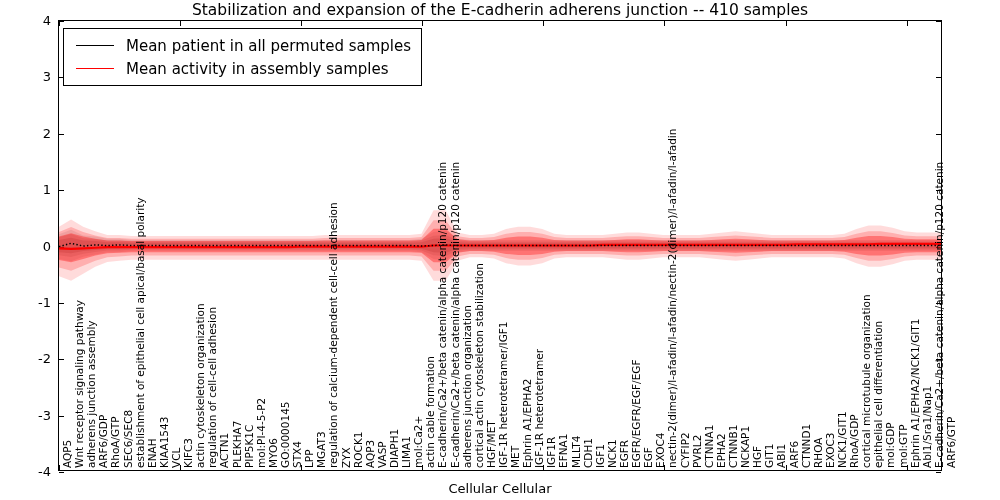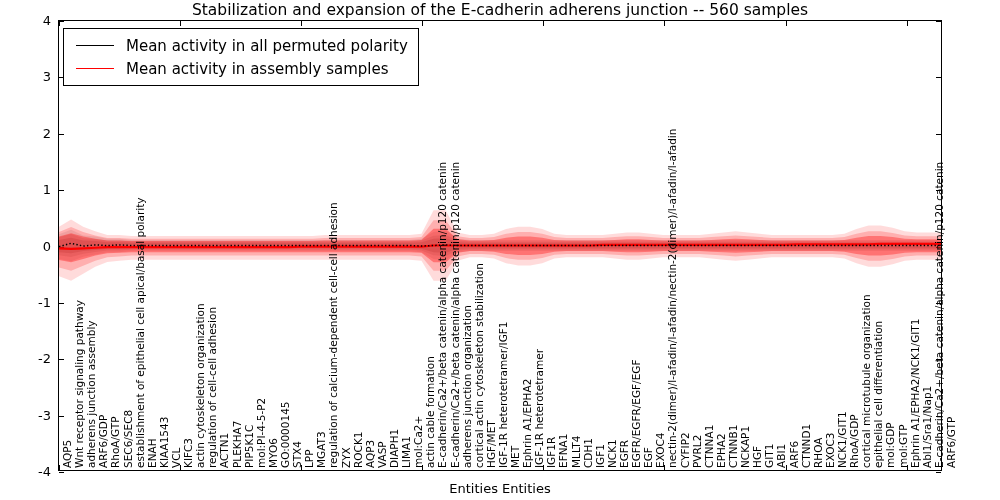--- a/index.html
+++ b/index.html
@@ -57,21 +57,21 @@
   .legend-row{display:flex;align-items:center;height:23px;}
   .legend-swatch{width:38px;height:0;border-top:1.4px solid #000;margin:0 12px 0 6px;}
   .legend-swatch.red{border-top-color:#ff0000;}
   .legend-text{font-size:15px;color:#000;white-space:nowrap;}
 </style>
 </head>
 <body>
 
 <div id="figure">
 
-  <div id="chart-title">Stabilization and expansion of the E-cadherin adherens junction -- 560 samples</div>
+  <div id="chart-title">Stabilization and expansion of the E-cadherin adherens junction -- 410 samples</div>
 
   <div id="plot-area">
     <div id="yaxis-ticks">
         <div class="ytick" style="top: 451px;">
           <span class="tmark"></span>
           <span class="tmark r"></span>
           <span class="tlab">-4</span>
         </div>
         <div class="ytick" style="top: 394.625px;">
           <span class="tmark"></span>
@@ -137,21 +137,21 @@
         <path d="M0.00,217.33 L12.11,214.06 L24.22,218.14 L36.33,218.96 L48.44,220.60 L60.55,220.60 L72.66,221.41 L84.77,221.41 L96.88,221.41 L108.99,221.41 L121.10,221.41 L133.21,221.41 L145.32,221.41 L157.42,221.41 L169.53,221.41 L181.64,221.41 L193.75,221.41 L205.86,221.41 L217.97,221.41 L230.08,221.41 L242.19,221.41 L254.30,221.41 L266.41,221.41 L278.52,221.41 L290.63,221.41 L302.74,221.41 L314.85,221.41 L326.96,221.41 L339.07,221.41 L351.18,221.41 L363.29,220.60 L375.40,215.69 L387.51,214.87 L399.62,220.60 L411.73,221.41 L423.84,221.41 L435.95,221.41 L448.05,221.41 L460.16,221.41 L472.27,221.41 L484.38,221.41 L496.49,221.41 L508.60,221.41 L520.71,221.41 L532.82,221.41 L544.93,221.41 L557.04,221.41 L569.15,221.41 L581.26,221.41 L593.37,221.41 L605.48,221.41 L617.59,221.41 L629.70,221.41 L641.81,221.41 L653.92,221.41 L666.03,221.41 L678.14,221.41 L690.25,221.41 L702.36,221.41 L714.47,221.41 L726.58,221.41 L738.68,221.41 L750.79,221.41 L762.90,221.41 L775.01,221.41 L787.12,221.41 L799.23,221.41 L811.34,221.41 L823.45,221.41 L835.56,221.41 L847.67,221.41 L859.78,221.41 L871.89,221.41 L884.00,221.41 L884.00,229.59 L871.89,229.59 L859.78,229.59 L847.67,229.59 L835.56,229.59 L823.45,229.59 L811.34,229.59 L799.23,229.59 L787.12,229.59 L775.01,229.59 L762.90,229.59 L750.79,229.59 L738.68,229.59 L726.58,229.59 L714.47,229.59 L702.36,229.59 L690.25,229.59 L678.14,229.59 L666.03,229.59 L653.92,229.59 L641.81,229.59 L629.70,229.59 L617.59,229.59 L605.48,229.59 L593.37,229.59 L581.26,229.59 L569.15,229.59 L557.04,229.59 L544.93,229.59 L532.82,229.59 L520.71,229.59 L508.60,229.59 L496.49,229.59 L484.38,229.59 L472.27,229.59 L460.16,229.59 L448.05,229.59 L435.95,229.59 L423.84,229.59 L411.73,229.59 L399.62,230.40 L387.51,236.13 L375.40,235.31 L363.29,230.40 L351.18,229.59 L339.07,229.59 L326.96,229.59 L314.85,229.59 L302.74,229.59 L290.63,229.59 L278.52,229.59 L266.41,229.59 L254.30,229.59 L242.19,229.59 L230.08,229.59 L217.97,229.59 L205.86,229.59 L193.75,229.59 L181.64,229.59 L169.53,229.59 L157.42,229.59 L145.32,229.59 L133.21,229.59 L121.10,229.59 L108.99,229.59 L96.88,229.59 L84.77,229.59 L72.66,229.59 L60.55,230.40 L48.44,230.40 L36.33,232.04 L24.22,233.67 L12.11,236.94 L0.00,235.31 Z" fill="#555555" fill-opacity="0.16" stroke="none"></path>
         <path d="M0.00,219.86 L12.11,217.61 L24.22,220.43 L36.33,220.99 L48.44,222.12 L60.55,222.12 L72.66,222.68 L84.77,222.68 L96.88,222.68 L108.99,222.68 L121.10,222.68 L133.21,222.68 L145.32,222.68 L157.42,222.68 L169.53,222.68 L181.64,222.68 L193.75,222.68 L205.86,222.68 L217.97,222.68 L230.08,222.68 L242.19,222.68 L254.30,222.68 L266.41,222.68 L278.52,222.68 L290.63,222.68 L302.74,222.68 L314.85,222.68 L326.96,222.68 L339.07,222.68 L351.18,222.68 L363.29,222.12 L375.40,218.73 L387.51,218.17 L399.62,222.12 L411.73,222.68 L423.84,222.68 L435.95,222.68 L448.05,222.68 L460.16,222.68 L472.27,222.68 L484.38,222.68 L496.49,222.68 L508.60,222.68 L520.71,222.68 L532.82,222.68 L544.93,222.68 L557.04,222.68 L569.15,222.68 L581.26,222.68 L593.37,222.68 L605.48,222.68 L617.59,222.68 L629.70,222.68 L641.81,222.68 L653.92,222.68 L666.03,222.68 L678.14,222.68 L690.25,222.68 L702.36,222.68 L714.47,222.68 L726.58,222.68 L738.68,222.68 L750.79,222.68 L762.90,222.68 L775.01,222.68 L787.12,222.68 L799.23,222.68 L811.34,222.68 L823.45,222.68 L835.56,222.68 L847.67,222.68 L859.78,222.68 L871.89,222.68 L884.00,222.68 L884.00,228.32 L871.89,228.32 L859.78,228.32 L847.67,228.32 L835.56,228.32 L823.45,228.32 L811.34,228.32 L799.23,228.32 L787.12,228.32 L775.01,228.32 L762.90,228.32 L750.79,228.32 L738.68,228.32 L726.58,228.32 L714.47,228.32 L702.36,228.32 L690.25,228.32 L678.14,228.32 L666.03,228.32 L653.92,228.32 L641.81,228.32 L629.70,228.32 L617.59,228.32 L605.48,228.32 L593.37,228.32 L581.26,228.32 L569.15,228.32 L557.04,228.32 L544.93,228.32 L532.82,228.32 L520.71,228.32 L508.60,228.32 L496.49,228.32 L484.38,228.32 L472.27,228.32 L460.16,228.32 L448.05,228.32 L435.95,228.32 L423.84,228.32 L411.73,228.32 L399.62,228.88 L387.51,232.83 L375.40,232.27 L363.29,228.88 L351.18,228.32 L339.07,228.32 L326.96,228.32 L314.85,228.32 L302.74,228.32 L290.63,228.32 L278.52,228.32 L266.41,228.32 L254.30,228.32 L242.19,228.32 L230.08,228.32 L217.97,228.32 L205.86,228.32 L193.75,228.32 L181.64,228.32 L169.53,228.32 L157.42,228.32 L145.32,228.32 L133.21,228.32 L121.10,228.32 L108.99,228.32 L96.88,228.32 L84.77,228.32 L72.66,228.32 L60.55,228.88 L48.44,228.88 L36.33,230.01 L24.22,231.14 L12.11,233.39 L0.00,232.27 Z" fill="#555555" fill-opacity="0.22" stroke="none"></path>
         <path d="M0.00,206.56 L12.11,199.45 L24.22,206.56 L36.33,211.29 L48.44,214.85 L60.55,214.85 L72.66,216.03 L84.77,216.03 L96.88,216.03 L108.99,216.03 L121.10,216.03 L133.21,216.03 L145.32,216.03 L157.42,216.03 L169.53,216.03 L181.64,216.03 L193.75,216.03 L205.86,216.03 L217.97,216.03 L230.08,216.03 L242.19,216.03 L254.30,216.03 L266.41,214.85 L278.52,214.85 L290.63,214.85 L302.74,214.85 L314.85,214.85 L326.96,214.85 L339.07,214.85 L351.18,214.85 L363.29,213.66 L375.40,189.98 L387.51,189.98 L399.62,212.48 L411.73,214.85 L423.84,214.85 L435.95,213.66 L448.05,208.93 L460.16,206.56 L472.27,206.56 L484.38,208.93 L496.49,213.66 L508.60,214.85 L520.71,214.85 L532.82,214.85 L544.93,214.85 L557.04,213.66 L569.15,212.48 L581.26,212.48 L593.37,213.66 L605.48,214.85 L617.59,214.85 L629.70,214.85 L641.81,214.85 L653.92,213.66 L666.03,212.48 L678.14,211.29 L690.25,212.48 L702.36,213.66 L714.47,214.85 L726.58,214.85 L738.68,214.85 L750.79,214.85 L762.90,214.85 L775.01,214.85 L787.12,213.66 L799.23,208.93 L811.34,205.37 L823.45,205.37 L835.56,207.74 L847.67,211.29 L859.78,212.48 L871.89,212.48 L884.00,212.48 L884.00,239.71 L871.89,239.71 L859.78,239.71 L847.67,240.89 L835.56,244.44 L823.45,246.81 L811.34,246.81 L799.23,243.26 L787.12,238.52 L775.01,237.34 L762.90,237.34 L750.79,237.34 L738.68,237.34 L726.58,237.34 L714.47,237.34 L702.36,238.52 L690.25,239.71 L678.14,240.89 L666.03,239.71 L653.92,238.52 L641.81,237.34 L629.70,237.34 L617.59,237.34 L605.48,237.34 L593.37,238.52 L581.26,239.71 L569.15,239.71 L557.04,238.52 L544.93,237.34 L532.82,237.34 L520.71,237.34 L508.60,237.34 L496.49,238.52 L484.38,243.26 L472.27,245.63 L460.16,245.63 L448.05,243.26 L435.95,238.52 L423.84,237.34 L411.73,237.34 L399.62,240.89 L387.51,261.02 L375.40,261.02 L363.29,240.89 L351.18,239.71 L339.07,239.71 L326.96,239.71 L314.85,239.71 L302.74,239.71 L290.63,239.71 L278.52,239.71 L266.41,239.71 L254.30,239.71 L242.19,239.71 L230.08,239.71 L217.97,239.71 L205.86,239.71 L193.75,239.71 L181.64,239.71 L169.53,239.71 L157.42,239.71 L145.32,239.71 L133.21,239.71 L121.10,239.71 L108.99,239.71 L96.88,239.71 L84.77,239.71 L72.66,239.71 L60.55,240.89 L48.44,242.07 L36.33,246.81 L24.22,253.91 L12.11,261.02 L0.00,256.28 Z" fill="#ff0000" fill-opacity="0.14" stroke="none"></path>
         <path d="M0.00,211.97 L12.11,206.90 L24.22,211.97 L36.33,215.35 L48.44,217.89 L60.55,217.89 L72.66,218.73 L84.77,218.73 L96.88,218.73 L108.99,218.73 L121.10,218.73 L133.21,218.73 L145.32,218.73 L157.42,218.73 L169.53,218.73 L181.64,218.73 L193.75,218.73 L205.86,218.73 L217.97,218.73 L230.08,218.73 L242.19,218.73 L254.30,218.73 L266.41,217.89 L278.52,217.89 L290.63,217.89 L302.74,217.89 L314.85,217.89 L326.96,217.89 L339.07,217.89 L351.18,217.89 L363.29,217.04 L375.40,200.13 L387.51,200.13 L399.62,216.20 L411.73,217.89 L423.84,217.89 L435.95,217.04 L448.05,213.66 L460.16,211.97 L472.27,211.97 L484.38,213.66 L496.49,217.04 L508.60,217.89 L520.71,217.89 L532.82,217.89 L544.93,217.89 L557.04,217.04 L569.15,216.20 L581.26,216.20 L593.37,217.04 L605.48,217.89 L617.59,217.89 L629.70,217.89 L641.81,217.89 L653.92,217.04 L666.03,216.20 L678.14,215.35 L690.25,216.20 L702.36,217.04 L714.47,217.89 L726.58,217.89 L738.68,217.89 L750.79,217.89 L762.90,217.89 L775.01,217.89 L787.12,217.04 L799.23,213.66 L811.34,211.12 L823.45,211.12 L835.56,212.82 L847.67,215.35 L859.78,216.20 L871.89,216.20 L884.00,216.20 L884.00,235.65 L871.89,235.65 L859.78,235.65 L847.67,236.49 L835.56,239.03 L823.45,240.72 L811.34,240.72 L799.23,238.18 L787.12,234.80 L775.01,233.96 L762.90,233.96 L750.79,233.96 L738.68,233.96 L726.58,233.96 L714.47,233.96 L702.36,234.80 L690.25,235.65 L678.14,236.49 L666.03,235.65 L653.92,234.80 L641.81,233.96 L629.70,233.96 L617.59,233.96 L605.48,233.96 L593.37,234.80 L581.26,235.65 L569.15,235.65 L557.04,234.80 L544.93,233.96 L532.82,233.96 L520.71,233.96 L508.60,233.96 L496.49,234.80 L484.38,238.18 L472.27,239.88 L460.16,239.88 L448.05,238.18 L435.95,234.80 L423.84,233.96 L411.73,233.96 L399.62,236.49 L387.51,250.87 L375.40,250.87 L363.29,236.49 L351.18,235.65 L339.07,235.65 L326.96,235.65 L314.85,235.65 L302.74,235.65 L290.63,235.65 L278.52,235.65 L266.41,235.65 L254.30,235.65 L242.19,235.65 L230.08,235.65 L217.97,235.65 L205.86,235.65 L193.75,235.65 L181.64,235.65 L169.53,235.65 L157.42,235.65 L145.32,235.65 L133.21,235.65 L121.10,235.65 L108.99,235.65 L96.88,235.65 L84.77,235.65 L72.66,235.65 L60.55,236.49 L48.44,237.34 L36.33,240.72 L24.22,245.79 L12.11,250.87 L0.00,247.49 Z" fill="#ff0000" fill-opacity="0.2" stroke="none"></path>
         <path d="M0.00,216.48 L12.11,213.10 L24.22,216.48 L36.33,218.73 L48.44,220.43 L60.55,220.43 L72.66,220.99 L84.77,220.99 L96.88,220.99 L108.99,220.99 L121.10,220.99 L133.21,220.99 L145.32,220.99 L157.42,220.99 L169.53,220.99 L181.64,220.99 L193.75,220.99 L205.86,220.99 L217.97,220.99 L230.08,220.99 L242.19,220.99 L254.30,220.99 L266.41,220.43 L278.52,220.43 L290.63,220.43 L302.74,220.43 L314.85,220.43 L326.96,220.43 L339.07,220.43 L351.18,220.43 L363.29,219.86 L375.40,208.59 L387.51,208.59 L399.62,219.30 L411.73,220.43 L423.84,220.43 L435.95,219.86 L448.05,217.61 L460.16,216.48 L472.27,216.48 L484.38,217.61 L496.49,219.86 L508.60,220.43 L520.71,220.43 L532.82,220.43 L544.93,220.43 L557.04,219.86 L569.15,219.30 L581.26,219.30 L593.37,219.86 L605.48,220.43 L617.59,220.43 L629.70,220.43 L641.81,220.43 L653.92,219.86 L666.03,219.30 L678.14,218.73 L690.25,219.30 L702.36,219.86 L714.47,220.43 L726.58,220.43 L738.68,220.43 L750.79,220.43 L762.90,220.43 L775.01,220.43 L787.12,219.86 L799.23,217.61 L811.34,215.92 L823.45,215.92 L835.56,217.04 L847.67,218.73 L859.78,219.30 L871.89,219.30 L884.00,219.30 L884.00,232.27 L871.89,232.27 L859.78,232.27 L847.67,232.83 L835.56,234.52 L823.45,235.65 L811.34,235.65 L799.23,233.96 L787.12,231.70 L775.01,231.14 L762.90,231.14 L750.79,231.14 L738.68,231.14 L726.58,231.14 L714.47,231.14 L702.36,231.70 L690.25,232.27 L678.14,232.83 L666.03,232.27 L653.92,231.70 L641.81,231.14 L629.70,231.14 L617.59,231.14 L605.48,231.14 L593.37,231.70 L581.26,232.27 L569.15,232.27 L557.04,231.70 L544.93,231.14 L532.82,231.14 L520.71,231.14 L508.60,231.14 L496.49,231.70 L484.38,233.96 L472.27,235.08 L460.16,235.08 L448.05,233.96 L435.95,231.70 L423.84,231.14 L411.73,231.14 L399.62,232.83 L387.51,242.41 L375.40,242.41 L363.29,232.83 L351.18,232.27 L339.07,232.27 L326.96,232.27 L314.85,232.27 L302.74,232.27 L290.63,232.27 L278.52,232.27 L266.41,232.27 L254.30,232.27 L242.19,232.27 L230.08,232.27 L217.97,232.27 L205.86,232.27 L193.75,232.27 L181.64,232.27 L169.53,232.27 L157.42,232.27 L145.32,232.27 L133.21,232.27 L121.10,232.27 L108.99,232.27 L96.88,232.27 L84.77,232.27 L72.66,232.27 L60.55,232.83 L48.44,233.39 L36.33,235.65 L24.22,239.03 L12.11,242.41 L0.00,240.16 Z" fill="#ff0000" fill-opacity="0.34" stroke="none"></path>
         <path d="M0.00,228.32 L12.11,228.88 L24.22,228.32 L36.33,227.75 L48.44,227.19 L60.55,227.19 L72.66,227.19 L84.77,227.19 L96.88,227.19 L108.99,227.19 L121.10,227.19 L133.21,227.19 L145.32,227.19 L157.42,227.19 L169.53,227.19 L181.64,227.19 L193.75,227.19 L205.86,227.19 L217.97,227.19 L230.08,227.19 L242.19,226.63 L254.30,226.63 L266.41,226.63 L278.52,226.63 L290.63,226.63 L302.74,226.63 L314.85,226.63 L326.96,226.63 L339.07,226.63 L351.18,226.63 L363.29,226.63 L375.40,225.50 L387.51,225.50 L399.62,225.50 L411.73,225.50 L423.84,225.50 L435.95,225.50 L448.05,225.50 L460.16,225.50 L472.27,225.50 L484.38,225.50 L496.49,225.50 L508.60,225.50 L520.71,225.50 L532.82,225.50 L544.93,224.94 L557.04,224.94 L569.15,224.94 L581.26,224.94 L593.37,224.94 L605.48,224.94 L617.59,224.94 L629.70,224.94 L641.81,224.94 L653.92,224.94 L666.03,224.94 L678.14,224.94 L690.25,224.94 L702.36,224.94 L714.47,224.94 L726.58,224.94 L738.68,224.37 L750.79,224.37 L762.90,224.37 L775.01,224.37 L787.12,224.37 L799.23,224.37 L811.34,224.37 L823.45,223.81 L835.56,223.81 L847.67,223.81 L859.78,223.81 L871.89,223.81 L884.00,223.81 " fill="none" stroke="#ff0000" stroke-width="2.2"></path>
         <path d="M0.00,226.63 L12.11,223.25 L24.22,226.06 L36.33,224.94 L48.44,225.50 L60.55,224.94 L72.66,225.50 L84.77,225.50 L96.88,225.50 L108.99,225.50 L121.10,225.50 L133.21,225.50 L145.32,225.50 L157.42,225.50 L169.53,225.50 L181.64,225.50 L193.75,225.50 L205.86,225.50 L217.97,225.50 L230.08,225.50 L242.19,225.50 L254.30,225.50 L266.41,225.50 L278.52,225.50 L290.63,225.50 L302.74,225.50 L314.85,225.50 L326.96,225.50 L339.07,225.50 L351.18,225.50 L363.29,226.06 L375.40,225.50 L387.51,224.94 L399.62,225.50 L411.73,225.50 L423.84,225.50 L435.95,225.50 L448.05,225.50 L460.16,225.50 L472.27,225.50 L484.38,225.50 L496.49,225.50 L508.60,225.50 L520.71,225.50 L532.82,225.50 L544.93,225.50 L557.04,225.50 L569.15,225.50 L581.26,225.50 L593.37,225.50 L605.48,225.50 L617.59,225.50 L629.70,225.50 L641.81,225.50 L653.92,225.50 L666.03,225.50 L678.14,225.50 L690.25,225.50 L702.36,225.50 L714.47,225.50 L726.58,225.50 L738.68,225.50 L750.79,225.50 L762.90,225.50 L775.01,225.50 L787.12,225.50 L799.23,225.50 L811.34,225.50 L823.45,225.50 L835.56,225.50 L847.67,225.50 L859.78,225.50 L871.89,225.50 L884.00,225.50 " fill="none" stroke="#000000" stroke-width="1.5" stroke-dasharray="1.4 2.2"></path>
       </svg>
   </div>
 
-  <div id="xlabel">Entities Entities</div>
+  <div id="xlabel">Cellular Cellular</div>
 
   <div id="xticklabels">
       <span class="xcat" style="left: 62px; top: 468px;">AQP5</span>
       <span class="xcat" style="left: 74.1096px; top: 468px;">Wnt receptor signaling pathway</span>
       <span class="xcat" style="left: 86.2192px; top: 468px;">adherens junction assembly</span>
       <span class="xcat" style="left: 98.3288px; top: 468px;">ARF6/GDP</span>
       <span class="xcat" style="left: 110.438px; top: 468px;">RhoA/GTP</span>
       <span class="xcat" style="left: 122.548px; top: 468px;">SEC6/SEC8</span>
       <span class="xcat" style="left: 134.658px; top: 468px;">establishment of epithelial cell apical/basal polarity</span>
       <span class="xcat" style="left: 146.767px; top: 468px;">ENAH</span>
@@ -219,21 +219,21 @@
       <span class="xcat" style="left: 897.562px; top: 468px;">mol:GTP</span>
       <span class="xcat" style="left: 909.671px; top: 468px;">Ephrin A1/EPHA2/NCK1/GIT1</span>
       <span class="xcat" style="left: 921.781px; top: 468px;">Abl1/Sra1/Nap1</span>
       <span class="xcat" style="left: 933.89px; top: 468px;">E-cadherin/Ca2+/beta catenin/alpha catenin/p120 catenin</span>
       <span class="xcat" style="left: 946px; top: 468px;">ARF6/GTP</span>
     </div>
 
   <div id="legend">
     <div class="legend-row">
       <span class="legend-swatch"></span>
-      <span class="legend-text">Mean activity in all permuted polarity</span>
+      <span class="legend-text">Mean patient in all permuted samples</span>
     </div>
     <div class="legend-row">
       <span class="legend-swatch red"></span>
       <span class="legend-text">Mean activity in assembly samples</span>
     </div>
   </div>
 
 </div>
 
 </body></html>

